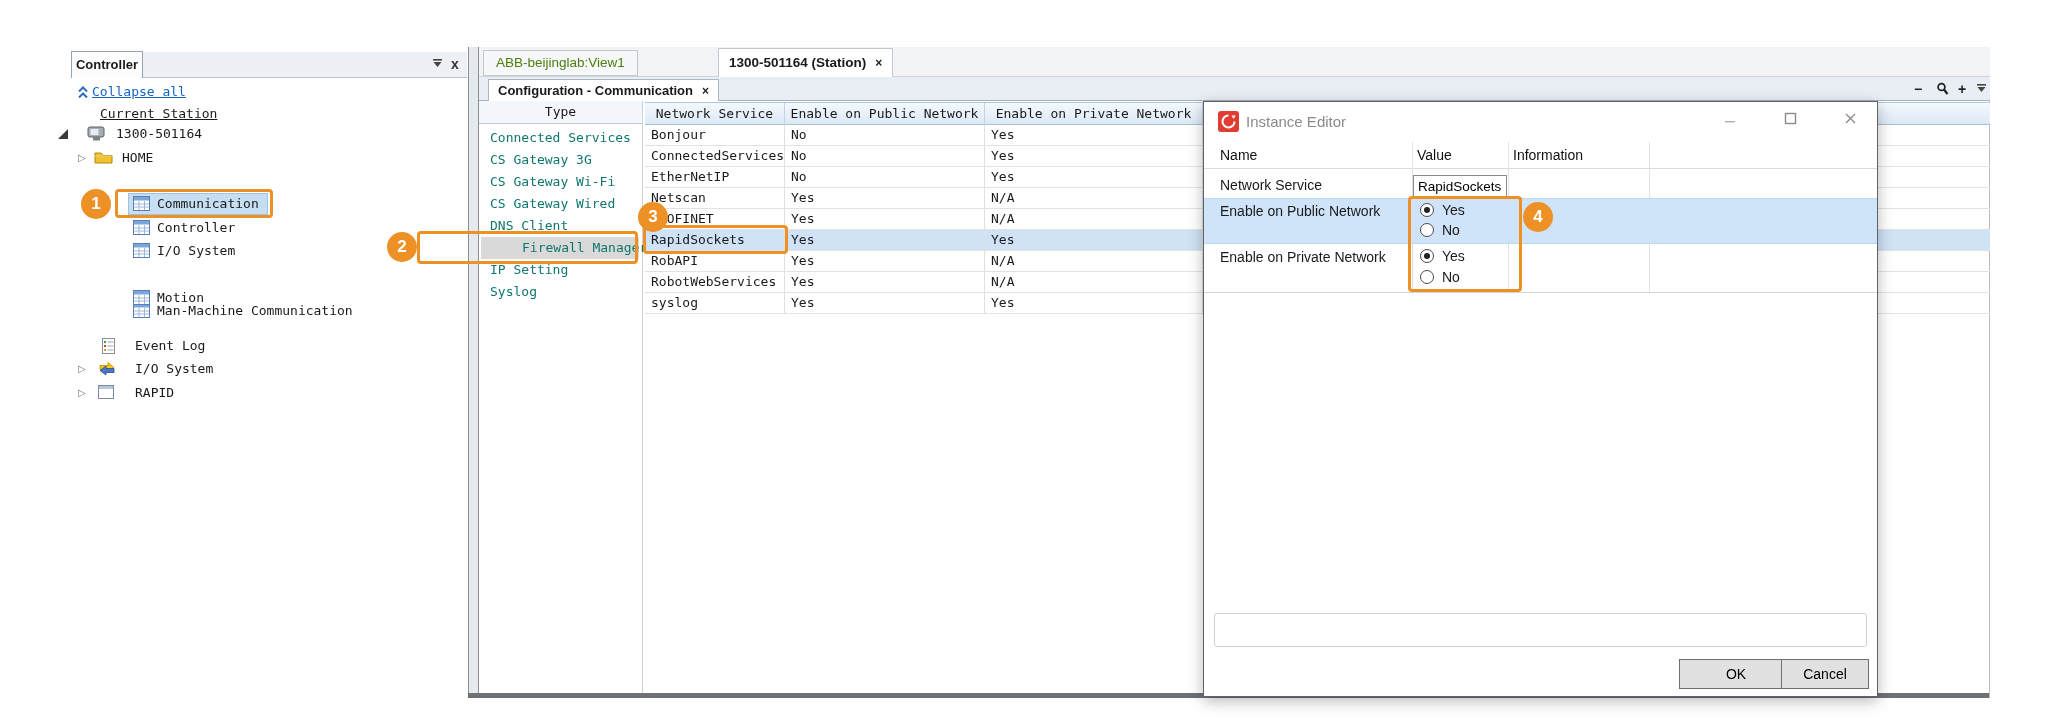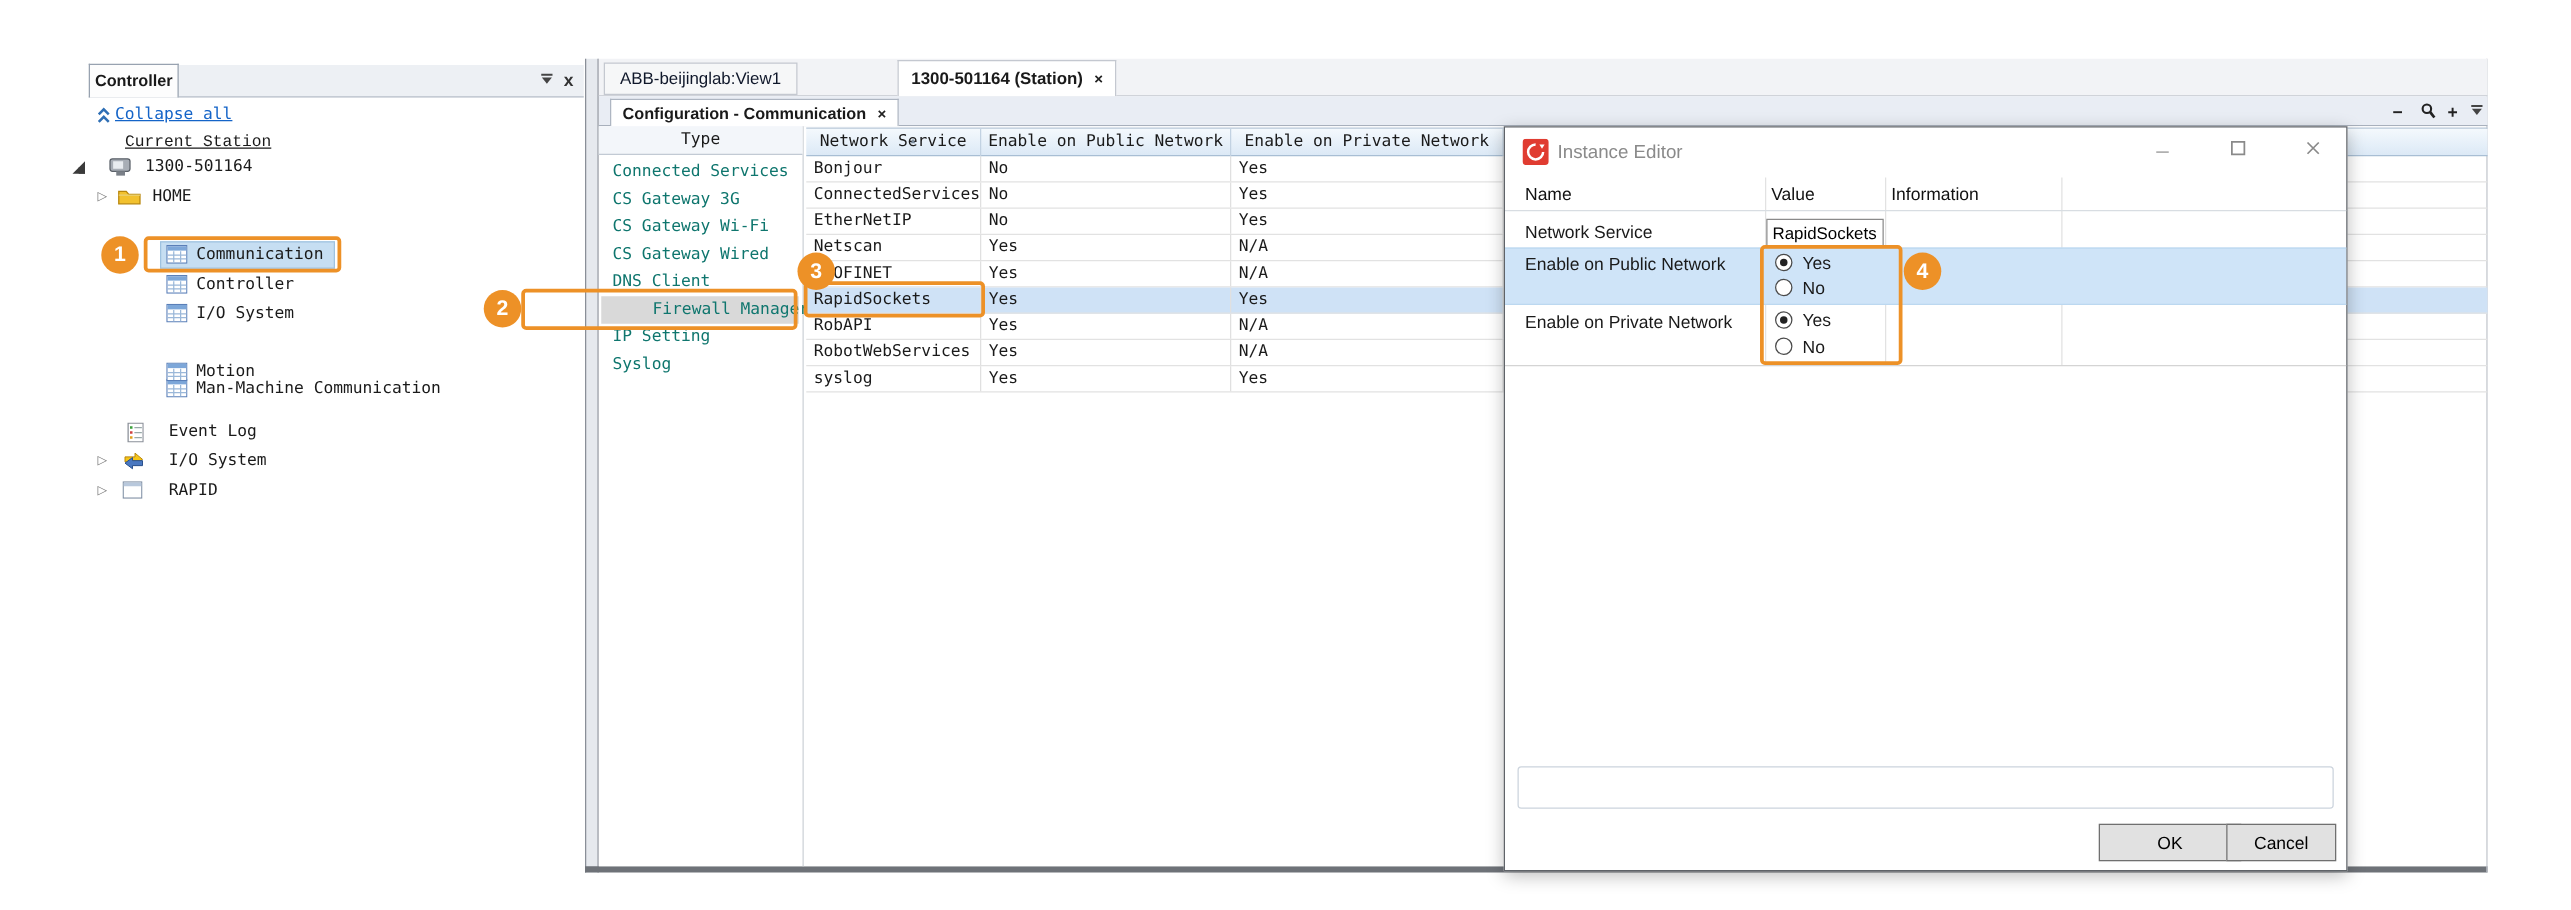--- a/index.html
+++ b/index.html
@@ -8,41 +8,41 @@
   .abs{position:absolute;}
   .mono{font-family:"DejaVu Sans Mono",monospace;}
 
   
   .panel-hdr{left:71px;top:52px;width:396px;height:25px;background:#edf0f4;border-bottom:1px solid #b8bfc9;}
   .panel-tab{left:71px;top:51px;width:70px;height:26px;background:#fdfdfd;border:1px solid #98a2b0;border-bottom:none;
              font-weight:bold;text-align:center;line-height:25px;font-size:13px;}
   .hdr-ico{top:58px;height:14px;color:#444;line-height:13px;}
   .closex{font-size:14px;color:#333;font-weight:bold;}
   .link{color:#1464c8;text-decoration:underline;cursor:pointer;}
-  .ustation{text-decoration:underline;font-family:Liberation Mono, monospace;}
+  .ustation{text-decoration:underline;}
 
   .trow{left:55px;width:412px;height:22px;}
   .trow>*{position:absolute;}
   .tlbl{top:3px;font-size:13px;white-space:nowrap;}
   .exp-c{font-family:"DejaVu Sans",sans-serif;font-size:10px;color:#7a7a7a;top:5px;}
   .exp-e{width:0;height:0;border-left:5px solid transparent;border-top:5px solid transparent;
          border-right:5px solid #3a3a3a;border-bottom:5px solid #3a3a3a;top:6px;}
   .ticon{top:3px;}
   .tsel{top:0;height:22px;background:#c6def2;border:1px solid #9ec2e0;box-sizing:border-box;}
 
   
   .splitter{left:468px;top:47px;width:11px;height:651px;background:#e6e9ee;border-left:1px solid #8a8f98;border-right:1px solid #8a8f98;box-sizing:border-box;}
   .bottombar{left:468px;top:693px;width:1522px;height:5px;background:#6e7278;}
   .rightedge{left:1989px;top:47px;width:1px;height:651px;background:#b8bcc4;}
 
   
   .strip1{left:479px;top:47px;width:1511px;height:30px;background:#f2f3f6;border-bottom:1px solid #d0d3d9;box-sizing:border-box;}
   .strip2{left:479px;top:77px;width:1511px;height:24px;background:#e9edf4;border-bottom:1px solid #a8b0bc;box-sizing:border-box;}
   .tab-inactive{top:50px;height:26px;background:#f6f7f8;border:1px solid #c4c8d0;box-sizing:border-box;
-                color:#0f172a;line-height:24px;padding:0 12px;font-size:13.5px;}
+                color:#4d7c0f;line-height:24px;padding:0 12px;font-size:13.5px;}
   .tab-active{top:48px;height:29px;background:#fff;border:1px solid #c4c8d0;border-bottom:none;box-sizing:border-box;
               font-weight:bold;line-height:27px;padding:0 10px;font-size:13.5px;}
   .doc-tab{left:488px;top:79px;height:22px;background:#fff;border:1px solid #aeb6c2;border-bottom:none;box-sizing:border-box;
            font-weight:bold;line-height:21px;padding:0 9px;font-size:13px;}
   .tabx{font-weight:bold;font-size:12px;margin-left:9px;color:#222;}
 
   
   .content{left:479px;top:101px;width:1510px;height:592px;background:#fff;}
   .typelist-sep{left:642px;top:101px;width:1px;height:592px;background:#cdd2d8;}
   .type-hdr{left:479px;top:101px;width:163px;height:23px;background:#f3f6fa;border-bottom:1px solid #c2cad4;

